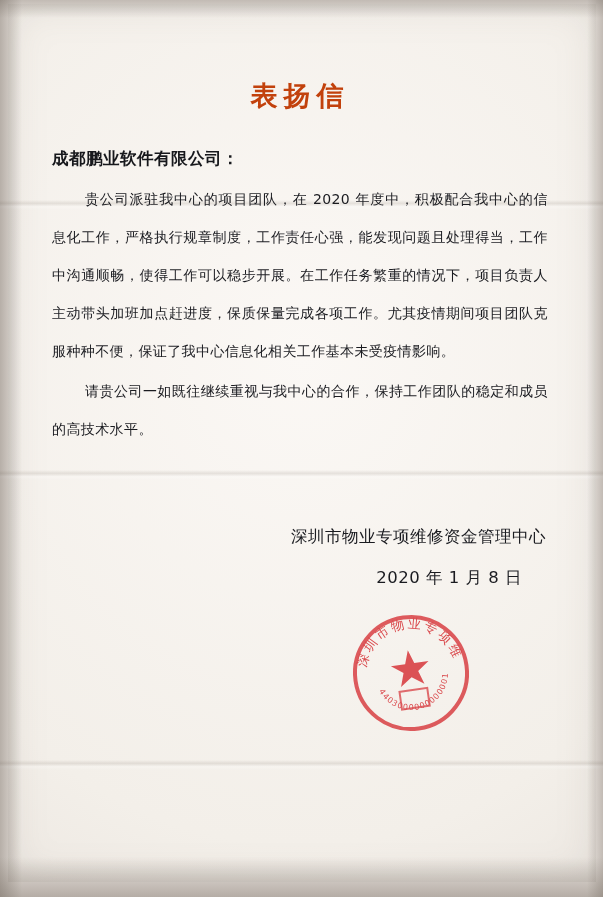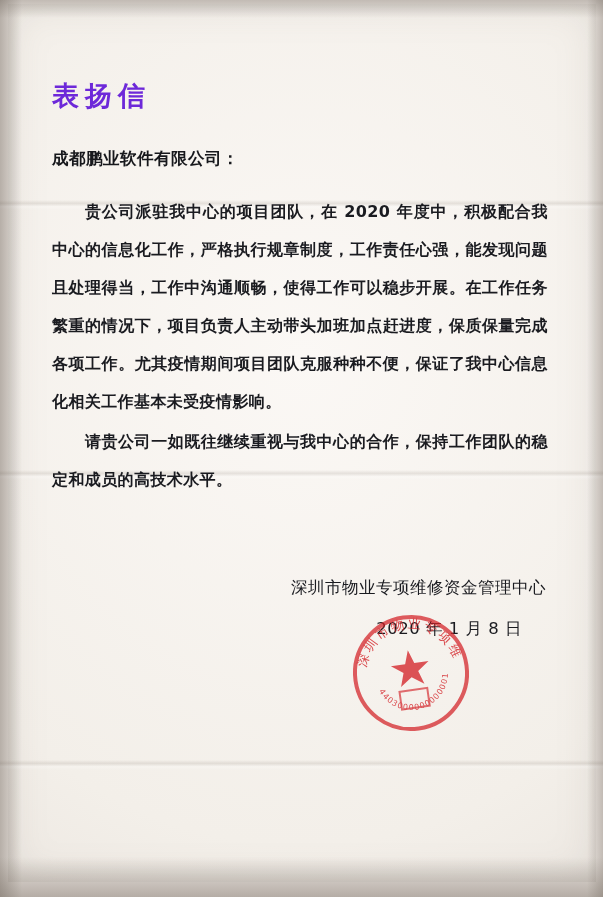--- a/index.html
+++ b/index.html
@@ -66,46 +66,46 @@
   }
 
   .content {
     position: absolute;
     left: 52px;
     top: 60px;
     width: 496px;
   }
 
   .doc-title {
+    text-align: center;
     font-family: "DejaVu Serif", "Liberation Serif", serif;
     font-size: 27px;
     font-weight: 700;
     letter-spacing: 6px;
-    color: #6d28d9;
+    color: #c2410c;
     margin: 18px 0 34px 0;
   }
 
   .salutation {
     font-size: 16.5px;
     font-weight: 700;
     color: #17181c;
     letter-spacing: 0.5px;
-    margin-bottom: 23px;
+    margin-bottom: 10px;
   }
 
   .para {
-    font-size: 16px;
+    font-size: 14px;
     line-height: 38px;
     color: #1a1b20;
     text-align: justify;
     text-justify: inter-ideograph;
     text-indent: 33px;
     letter-spacing: 0.4px;
     margin: 0 0 2px 0;
-    font-weight: bold;
   }
 
   .signature-block {
     margin-top: 78px;
     text-align: right;
     position: relative;
   }
   .sign-org {
     font-size: 16.5px;
     color: #1a1b20;

